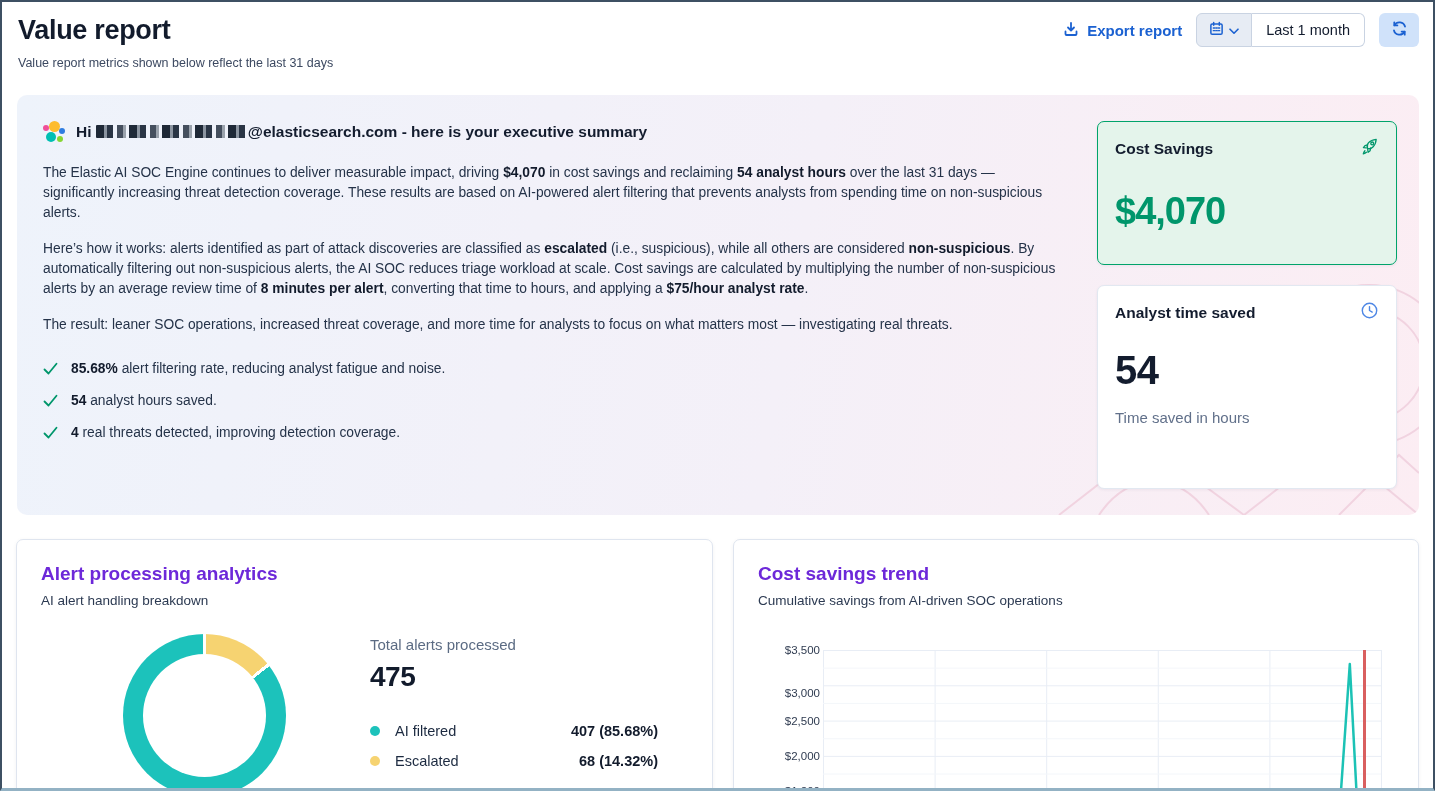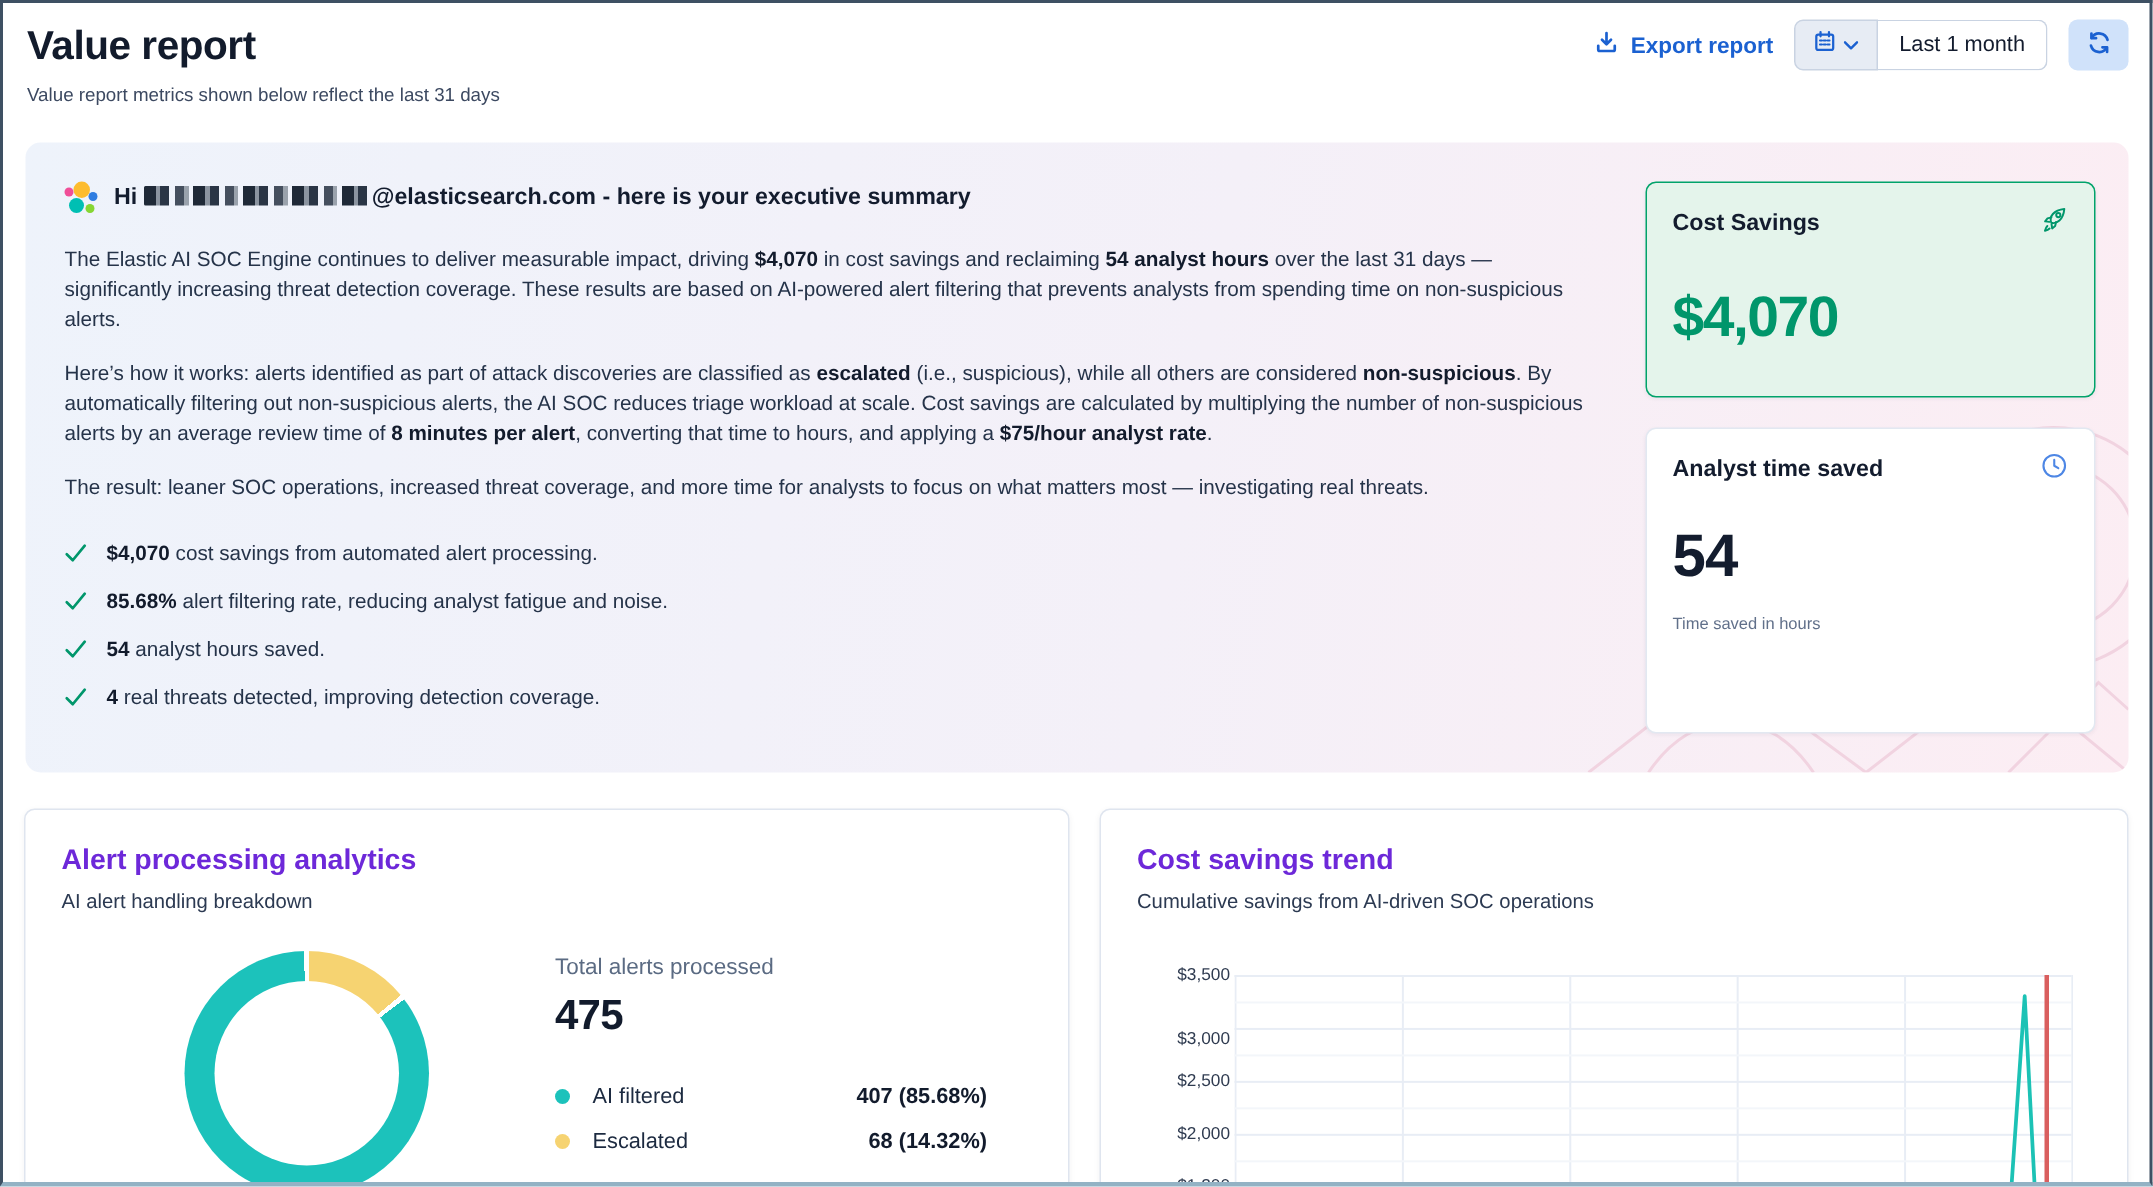--- a/index.html
+++ b/index.html
@@ -55,21 +55,21 @@
   .check-row { display: flex; align-items: flex-start; gap: 13px; font-size: 13.8px; line-height: 20px; color: #253349; }
   .check-row svg { flex: none; margin-top: 3px; }
   
   .cards { position: relative; z-index: 1; display: flex; flex-direction: column; gap: 20px; }
   .card { border-radius: 7px; padding: 15px 17px; background: #fff; border: 1px solid #e2e8f1; box-shadow: 0 1px 3px rgba(30,40,60,.06); }
   .card-green { background: #e4f4eb; border: 1px solid #00a36a; height: 144px; }
   .card-white { height: 204px; }
   .card-head { display: flex; justify-content: space-between; align-items: center; font-size: 15.5px; font-weight: 700; color: #131c2e; }
   .card-value-green { font-size: 38px; font-weight: 800; color: #00966b; margin-top: 30px; letter-spacing: -1px; }
   .card-value-dark { font-size: 40px; font-weight: 800; color: #131c2e; margin-top: 24px; letter-spacing: -0.5px; }
-  .card-caption { margin-top: 16px; font-size: 11px; color: #61708a; }
+  .card-caption { margin-top: 16px; font-size: 15px; color: #61708a; }
   
   .panels-row { display: flex; gap: 20px; margin: 0 14px; }
   .panel { background: #fff; border: 1px solid #dfe5ef; border-radius: 7px; box-shadow: 0 1px 4px rgba(30,40,60,.05); padding: 22px 24px; height: 420px; }
   .panel-left { width: 697px; flex: none; }
   .panel-right { flex: 1; }
   .panel h2 { font-size: 19px; font-weight: 700; color: #6d28d9; line-height: 24px; margin-bottom: 6px; }
   .panel-sub { font-size: 13.5px; color: #2c3a52; line-height: 18px; }
   
   .alert-content { display: flex; align-items: flex-start; margin-top: 24px; }
   .donut-wrap { position: relative; width: 163px; height: 163px; margin-left: 82px; flex: none; }
@@ -175,26 +175,20 @@
 
     <p><span>The Elastic AI SOC Engine continues to deliver measurable impact, driving </span><b>$4,070</b><span> in cost savings and reclaiming </span><b>54 analyst hours</b><span> over the last 31 days — significantly increasing threat detection coverage. These results are based on AI-powered alert filtering that prevents analysts from spending time on non-suspicious alerts.</span></p>
     <p><span>Here’s how it works: alerts identified as part of attack discoveries are classified as </span><b>escalated</b><span> (i.e., suspicious), while all others are considered </span><b>non-suspicious</b><span>. By automatically filtering out non-suspicious alerts, the AI SOC reduces triage workload at scale. Cost savings are calculated by multiplying the number of non-suspicious alerts by an average review time of </span><b>8 minutes per alert</b><span>, converting that time to hours, and applying a </span><b>$75/hour analyst rate</b><span>.</span></p>
     <p><span>The result: leaner SOC operations, increased threat coverage, and more time for analysts to focus on what matters most — investigating real threats.</span></p>
 
     <ul class="checklist">
       <li class="check-row">
         <svg width="15" height="14" viewBox="0 0 15 14" fill="none" stroke="#00966b" stroke-width="1.8" stroke-linecap="round" stroke-linejoin="round">
             <path d="M1.5 7.5l4 4L13.5 1.8"></path>
           </svg>
-        <span><b>$4,070</b><span> cost savings from automated alert processing.</span></span>
-      </li>
-      <li class="check-row">
-        <svg width="15" height="14" viewBox="0 0 15 14" fill="none" stroke="#00966b" stroke-width="1.8" stroke-linecap="round" stroke-linejoin="round">
-            <path d="M1.5 7.5l4 4L13.5 1.8"></path>
-          </svg>
         <span><b>85.68%</b><span> alert filtering rate, reducing analyst fatigue and noise.</span></span>
       </li>
       <li class="check-row">
         <svg width="15" height="14" viewBox="0 0 15 14" fill="none" stroke="#00966b" stroke-width="1.8" stroke-linecap="round" stroke-linejoin="round">
             <path d="M1.5 7.5l4 4L13.5 1.8"></path>
           </svg>
         <span><b>54</b><span> analyst hours saved.</span></span>
       </li>
       <li class="check-row">
         <svg width="15" height="14" viewBox="0 0 15 14" fill="none" stroke="#00966b" stroke-width="1.8" stroke-linecap="round" stroke-linejoin="round">

